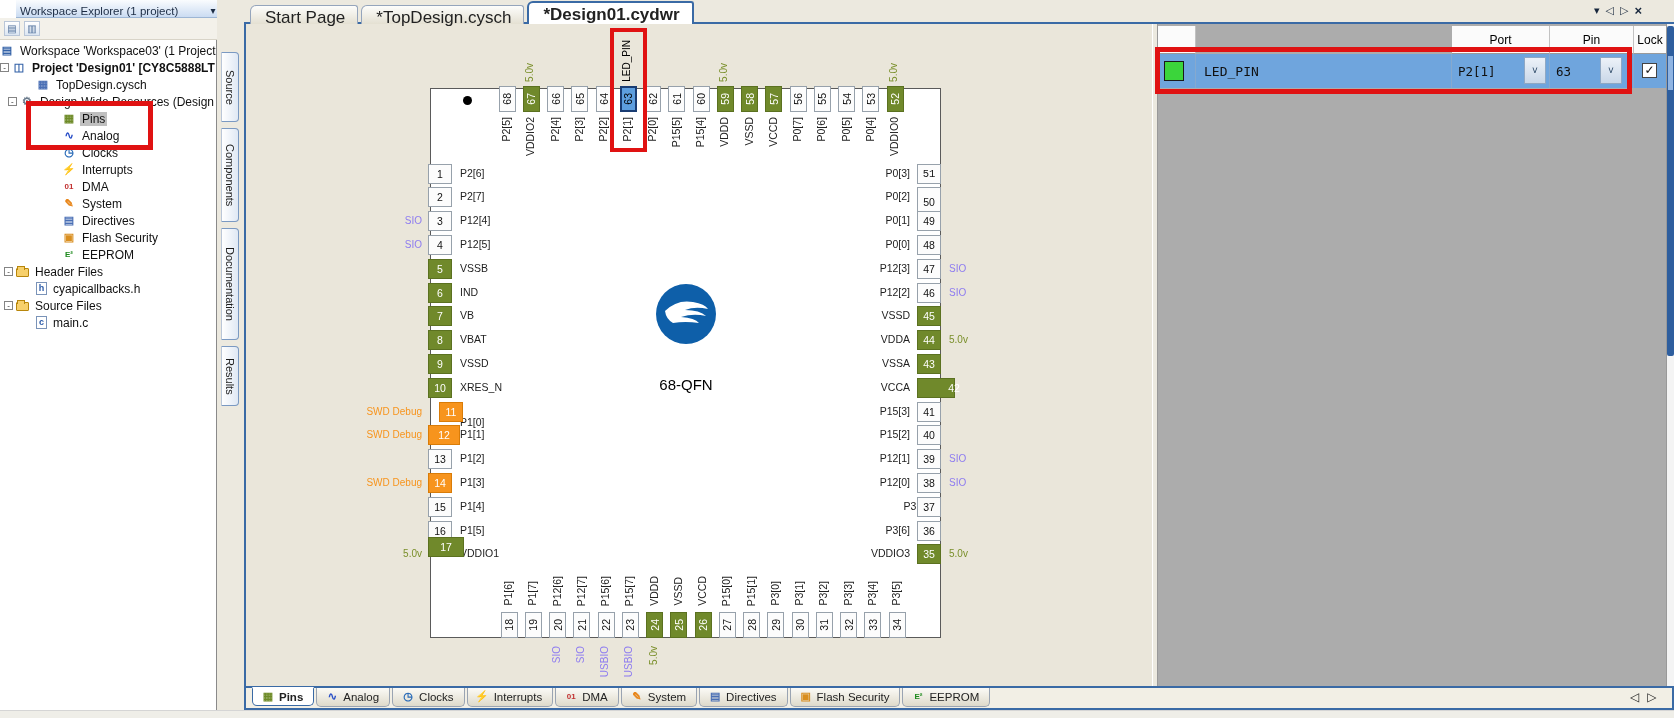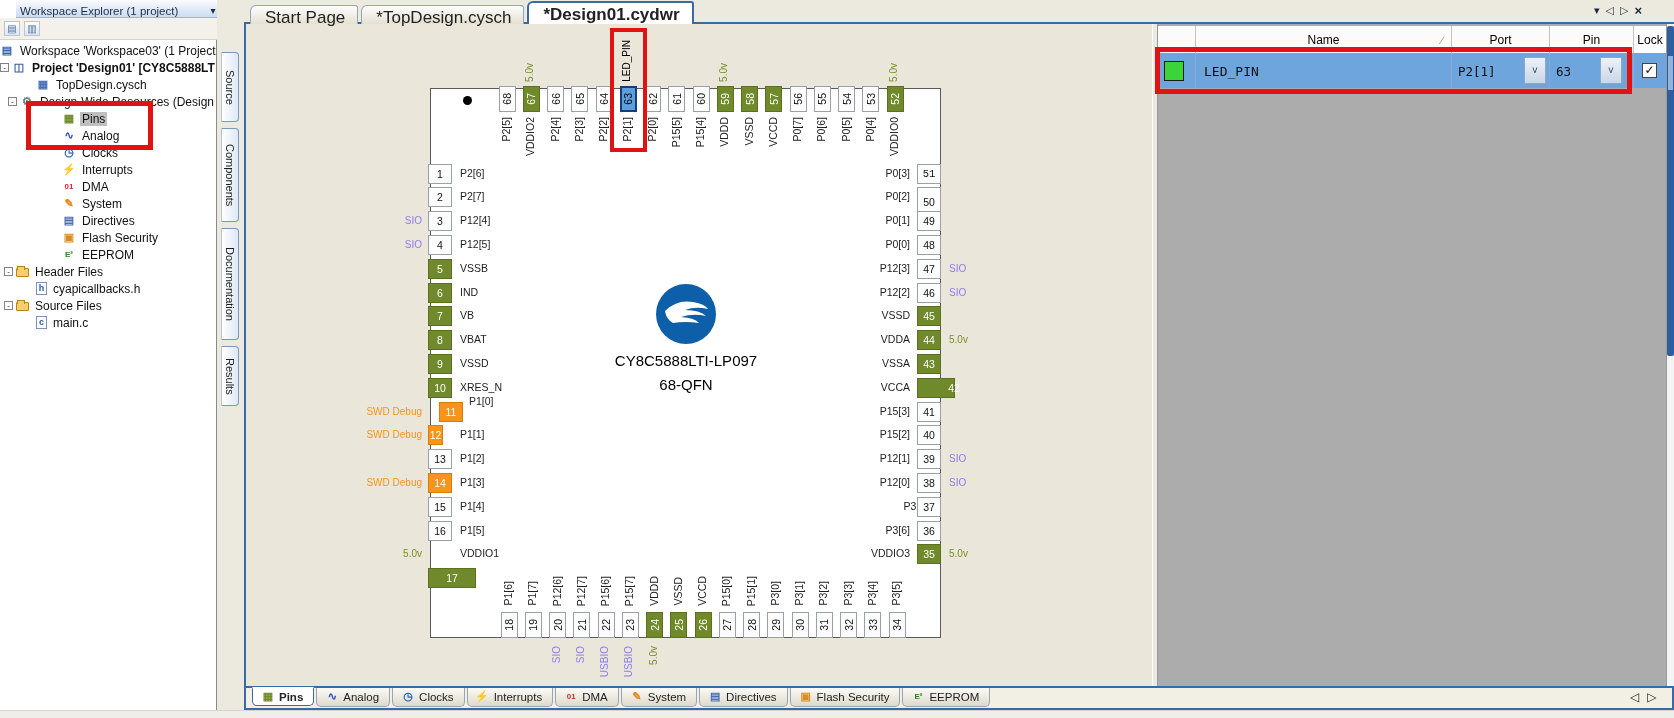--- a/index.html
+++ b/index.html
@@ -245,21 +245,20 @@
 
   <div id="chip-canvas"></div>
   <div id="chip-body"></div>
   <div id="pin1-dot"></div>
   <div id="chip-logo">
     <svg width="62" height="62" viewBox="0 0 62 62">
       <circle cx="31" cy="31" r="30" fill="#0E5FA9"></circle>
       <path d="M10 28 Q22 16 38 19 Q50 21 53 26 Q40 23 30 27 Q45 27 51 33 Q38 30 26 34 Q40 35 44 40 Q30 38 18 40 Q11 36 10 28 Z" fill="#FFFFFF"></path>
     </svg>
   </div>
-  <div id="chip-title1">CY8C5888LTI-LP097</div>
   <div id="chip-title2">68-QFN</div>
   <div id="pins-layer">
       <div class="pin p-io" style="left: 498.5px; top: 86px; width: 17px; height: 26px;">
         <span class="vtext">68</span>
       </div>
       <div class="vlabel" style="left: 500px; top: 117px;">P2[5]</div>
       <div class="pin p-power" style="left: 522.75px; top: 86px; width: 17px; height: 26px;">
         <span class="vtext">67</span>
       </div>
       <div class="vlabel" style="left: 524.25px; top: 117px;">VDDIO2</div>
@@ -438,23 +437,23 @@
         <span>9</span>
       </div>
       <div class="hlabel" style="left: 460px; top: 356.9px;">VSSD</div>
       <div class="pin p-power" style="left: 428px; top: 377.7px; width: 24px; height: 20px;">
         <span>10</span>
       </div>
       <div class="hlabel" style="left: 460px; top: 380.7px;">XRES_N</div>
       <div class="pin p-swd" style="left: 428px; top: 401.5px; width: 24px; height: 20px; margin-left: 11px;">
         <span>11</span>
       </div>
-      <div class="hlabel" style="left: 460px; top: 395px; margin-left: 9px;">P1[0]</div>
+      <div class="hlabel" style="left: 460px; top: 416px;">P1[0]</div>
       <div class="annh left ann-swd" style="left: 342px; top: 405.5px;">SWD Debug</div>
-      <div class="pin p-swd" style="left: 428px; top: 425.3px; width: 15px; height: 20px;">
+      <div class="pin p-swd" style="left: 428px; top: 425.3px; width: 32px; height: 20px;">
         <span>12</span>
       </div>
       <div class="hlabel" style="left: 460px; top: 428.3px;">P1[1]</div>
       <div class="annh left ann-swd" style="left: 342px; top: 429.3px;">SWD Debug</div>
       <div class="pin p-io" style="left: 428px; top: 449.1px; width: 24px; height: 20px;">
         <span>13</span>
       </div>
       <div class="hlabel" style="left: 460px; top: 452.1px;">P1[2]</div>
       <div class="pin p-swd" style="left: 428px; top: 472.9px; width: 24px; height: 20px;">
         <span>14</span>
@@ -462,21 +461,21 @@
       <div class="hlabel" style="left: 460px; top: 475.9px;">P1[3]</div>
       <div class="annh left ann-swd" style="left: 342px; top: 476.9px;">SWD Debug</div>
       <div class="pin p-io" style="left: 428px; top: 496.7px; width: 24px; height: 20px;">
         <span>15</span>
       </div>
       <div class="hlabel" style="left: 460px; top: 499.7px;">P1[4]</div>
       <div class="pin p-io" style="left: 428px; top: 520.5px; width: 24px; height: 20px;">
         <span>16</span>
       </div>
       <div class="hlabel" style="left: 460px; top: 523.5px;">P1[5]</div>
-      <div class="pin p-power" style="left: 428px; top: 568px; width: 48px; height: 20px;">
+      <div class="pin p-power" style="left: 428px; top: 537px; width: 36px; height: 20px;">
         <span>17</span>
       </div>
       <div class="hlabel" style="left: 460px; top: 547.3px;">VDDIO1</div>
       <div class="annh left ann-green" style="left: 342px; top: 548.3px;">5.0v</div>
       <div class="pin p-io" style="left: 917px; top: 163.5px; width: 24px; height: 20px; font-family: Liberation Mono, monospace;">
         <span>51</span>
       </div>
       <div class="hlabel rlabel" style="left: 822px; top: 166.5px;">P0[3]</div>
       <div class="pin p-io" style="left: 917px; top: 187.3px; width: 24px; height: 30px;">
         <span>50</span>
@@ -547,24 +546,20 @@
         <span>35</span>
       </div>
       <div class="hlabel rlabel" style="left: 822px; top: 547.3px;">VDDIO3</div>
       <div class="annh ann-green" style="left: 949px; top: 548.3px;">5.0v</div>
     </div>
 
   <div id="splitter"></div>
   <div id="right-panel"></div>
 
   <div class="th" style="left:1158px;width:38px;"></div>
-  <div class="th" style="left:1196px;width:256px;">
-    <span>Name</span>
-    <span style="position:absolute;right:8px;color:#9a9a9a;font-size:11px;">∕</span>
-  </div>
   <div class="th" style="left:1452px;width:98px;">
     <span>Port</span>
   </div>
   <div class="th" style="left:1550px;width:84px;">
     <span>Pin</span>
   </div>
   <div class="th" style="left:1634px;width:32px;border-right:none;">
     <span>Lock</span>
   </div>
 

